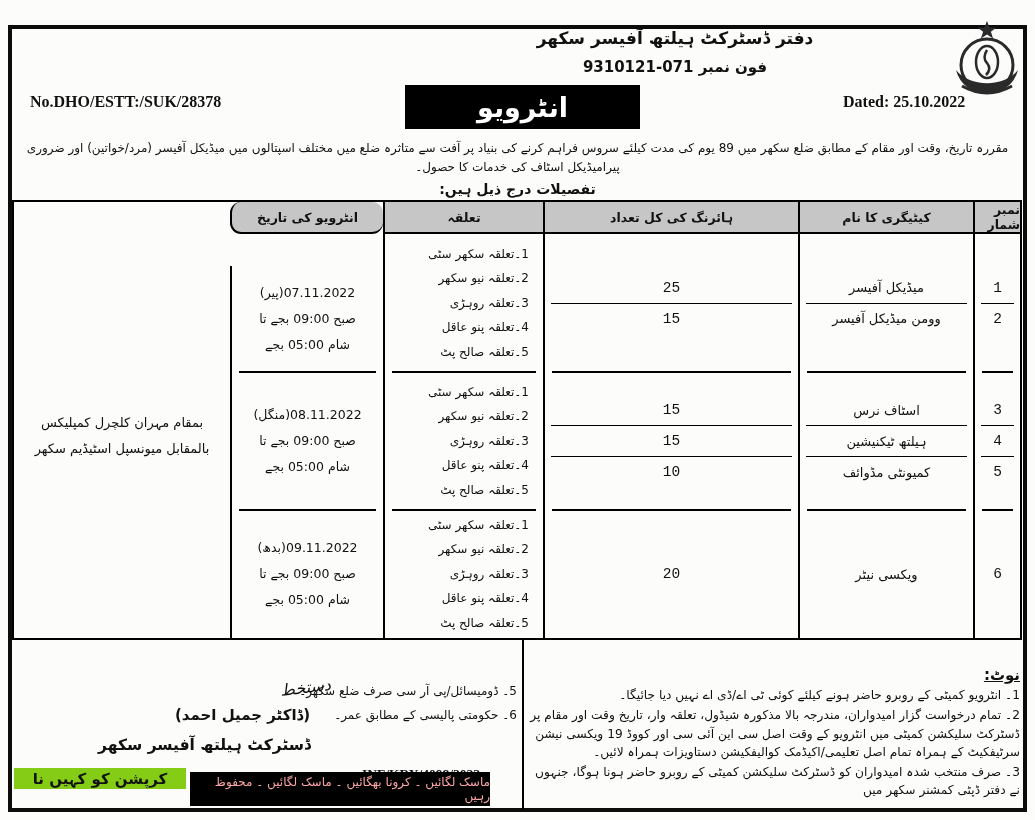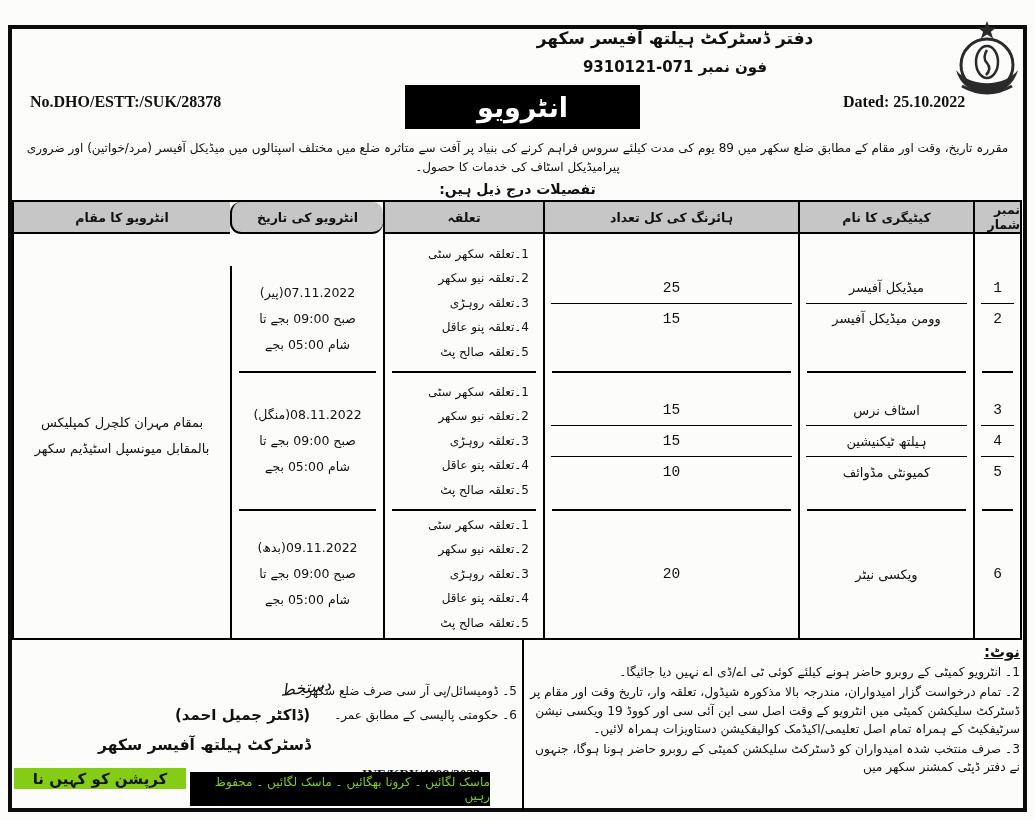--- a/index.html
+++ b/index.html
@@ -59,24 +59,24 @@
   .sig-name{position:absolute;left:148px;top:64px;width:165px;text-align:center;
       font-weight:bold;font-size:15px;direction:rtl;}
   .sig-title{position:absolute;left:55px;top:94px;width:275px;text-align:center;
       font-weight:bold;font-size:15.5px;direction:rtl;}
   .inf-no{position:absolute;left:350px;top:104px;font-family:"Liberation Serif",serif;
       font-weight:bold;font-size:13.5px;margin-top:20px;}
   .corruption-box{position:absolute;left:2px;top:126px;width:172px;height:21px;
       background:#84cc16;display:flex;align-items:center;justify-content:center;
       font-weight:bold;font-size:15px;direction:rtl;}
   .mask-banner{position:absolute;left:178px;top:130px;width:300px;height:34px;background:#000;
-      color:#84cc16;display:flex;align-items:center;justify-content:center;font-size:12px;direction:rtl;}
+      color:#fca5a5;display:flex;align-items:center;justify-content:center;font-size:12px;direction:rtl;}
 
   .notes{position:absolute;left:528px;top:643px;width:492px;direction:rtl;}
-  .notes-heading{font-weight:bold;font-size:15px;text-decoration:underline;margin-bottom:2px;}
+  .notes-heading{font-weight:bold;font-size:15px;text-decoration:underline;margin-bottom:2px;margin-top:23px;}
   .note-item{font-size:12.2px;line-height:1.5;text-align:right;margin-bottom:2px;}
 </style>
 </head>
 <body>
 
 <div class="page">
   <div class="frame"></div>
 
   <div class="hdr-block">
     <div class="hdr-title">دفتر ڈسٹرکٹ ہیلتھ آفیسر سکھر</div>
@@ -101,21 +101,20 @@
   <div class="intro">مقررہ تاریخ، وقت اور مقام کے مطابق ضلع سکھر میں 89 یوم کی مدت کیلئے سروس فراہم کرنے کی بنیاد پر آفت سے متاثرہ ضلع میں مختلف اسپتالوں میں میڈیکل آفیسر (مرد/خواتین) اور ضروری پیرامیڈیکل اسٹاف کی خدمات کا حصول۔</div>
   <div class="details-heading">تفصیلات درج ذیل ہیں:</div>
 
   <div class="jtable">
 
     <div class="th bL" style="grid-column:1;grid-row:1;padding-left:8px;">نمبر شمار</div>
     <div class="th bL" style="grid-column:2;grid-row:1;">کیٹیگری کا نام</div>
     <div class="th bL" style="grid-column:3;grid-row:1;">ہائرنگ کی کل تعداد</div>
     <div class="th bL" style="grid-column:4;grid-row:1;">تعلقہ</div>
     <div class="th bL" style="grid-column:5;grid-row:1;border-radius:11px;">انٹرویو کی تاریخ</div>
-    <div class="th" style="grid-column:6;grid-row:1;">انٹرویو کا مقام</div>
 
     <div class="td bL" style="grid-column:1;grid-row:2;">
       <div class="rowline num">1</div>
       <div class="rsep"></div>
       <div class="rowline num">2</div>
     </div>
     <div class="td bL" style="grid-column:2;grid-row:2;">
       <div class="rowline">میڈیکل آفیسر</div>
       <div class="rsep"></div>
       <div class="rowline">وومن میڈیکل آفیسر</div>

